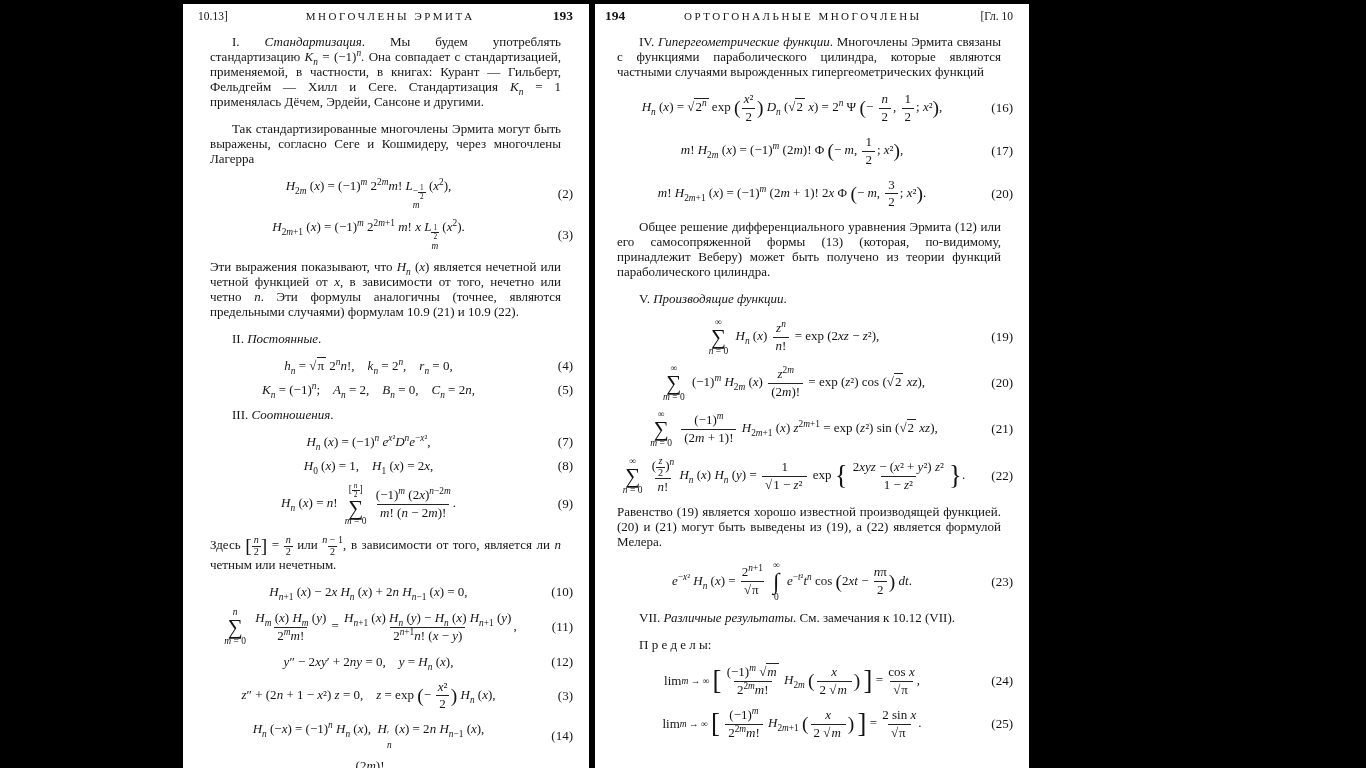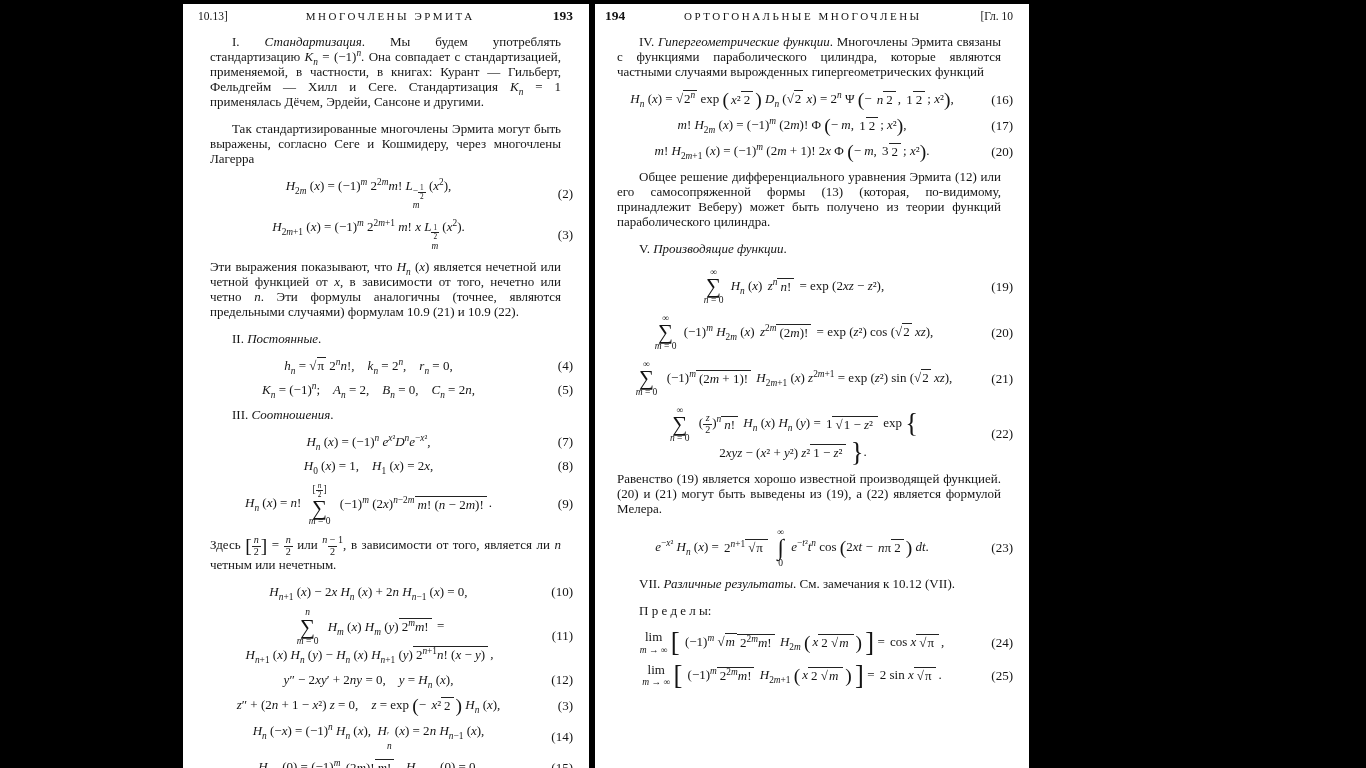--- a/index.html
+++ b/index.html
@@ -15,32 +15,32 @@
   .pghead{display:flex;justify-content:space-between;align-items:baseline;font-size:11.5px;margin-bottom:10px;}
   .pghead .ctr{letter-spacing:2.5px;font-size:11px;}
   .pghead .pgnum{font-weight:bold;font-size:13.5px;}
   .para{font-size:13px;line-height:15px;text-align:justify;margin:12px;}
   .para.ind{text-indent:22px;}
   .para.gap{margin-top:4px;}
   .eq{position:relative;text-align:center;font-size:13px;margin:8px 0;padding-right:34px;line-height:1.25;}
   .eq .enum{position:absolute;right:0;top:50%;transform:translateY(-50%);font-size:13px;}
   i{font-style:italic;}
   sub,sup{font-size:0.72em;line-height:0;}
-  .frac{display:inline-flex;align-items:center;vertical-align:middle;line-height:1.3;margin:0 2px;}
+  .frac{display:inline-flex;flex-direction:column;align-items:center;vertical-align:middle;line-height:1.3;margin:0 2px;}
   .frac .den{border-top:1px solid #222;padding:0 3px;}
   .tfr{display:inline-flex;flex-direction:column;align-items:center;vertical-align:middle;line-height:1.05;font-size:0.78em;}
   .tfr .d{border-top:1px solid #222;padding:0 2px;}
   .ss{display:inline-flex;flex-direction:column;align-items:flex-start;vertical-align:-0.45em;line-height:1.1;font-size:0.72em;}
   .sq{white-space:nowrap;}
   .sq .ov{border-top:1px solid #222;padding:0 2px 0 1px;}
   .sum{display:inline-flex;flex-direction:column;align-items:center;vertical-align:middle;line-height:1;margin:0 4px;font-size:9.5px;}
   .sum .s{font-size:21px;line-height:0.9;font-style:normal;}
   .intg{display:inline-flex;flex-direction:column;align-items:center;vertical-align:middle;line-height:1;margin:0 4px;font-size:9.5px;}
   .intg .s{font-size:23px;line-height:0.95;}
-  .lim{display:inline-flex;flex-direction:column;align-items:center;vertical-align:middle;line-height:1.1;}
+  .lim{display:inline-flex;align-items:center;vertical-align:middle;line-height:1.1;}
   .lim .b{font-size:9.5px;}
   .lg{font-size:150%;font-weight:300;vertical-align:middle;line-height:0.8;}
   .xl{font-size:205%;font-weight:300;vertical-align:middle;line-height:0.72;}
 </style>
 </head>
 <body>
 
 <div class="spread">
   <div class="sidebar bar-left"></div>
 

